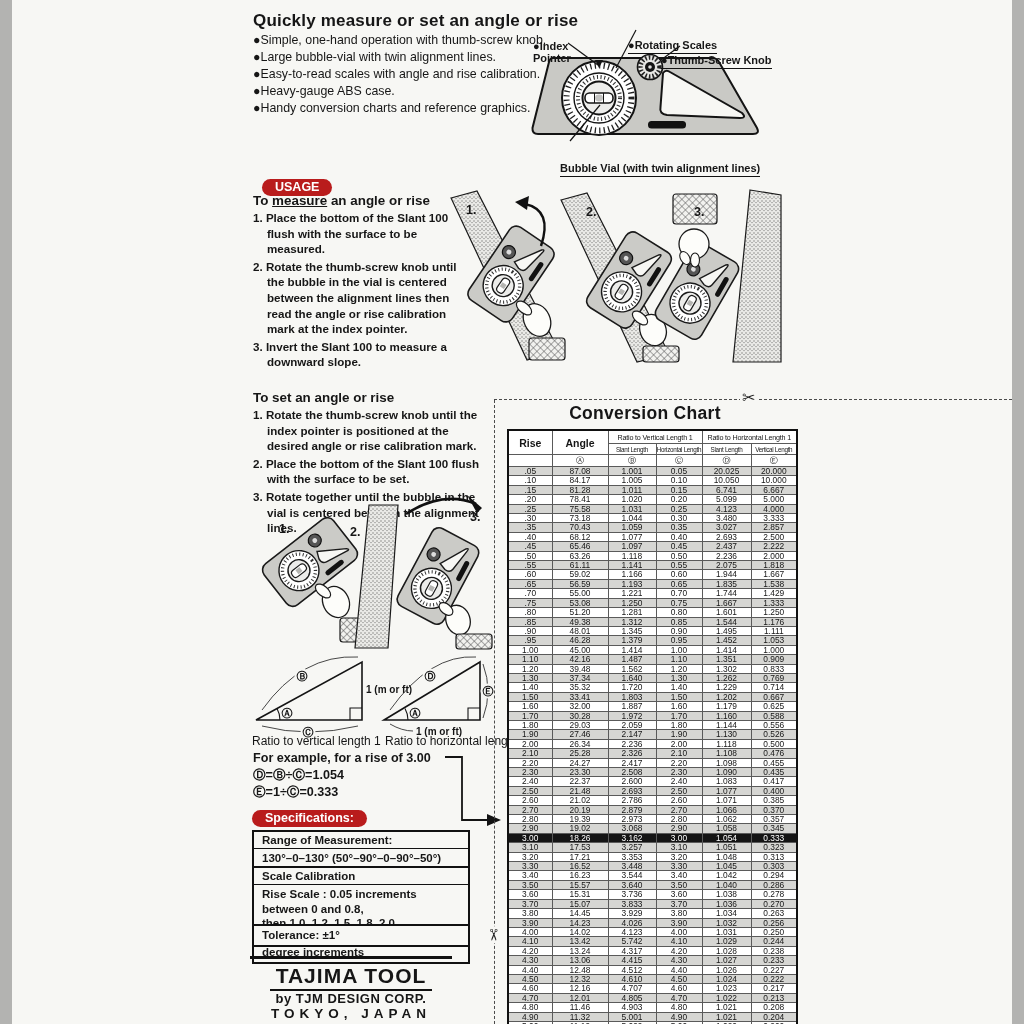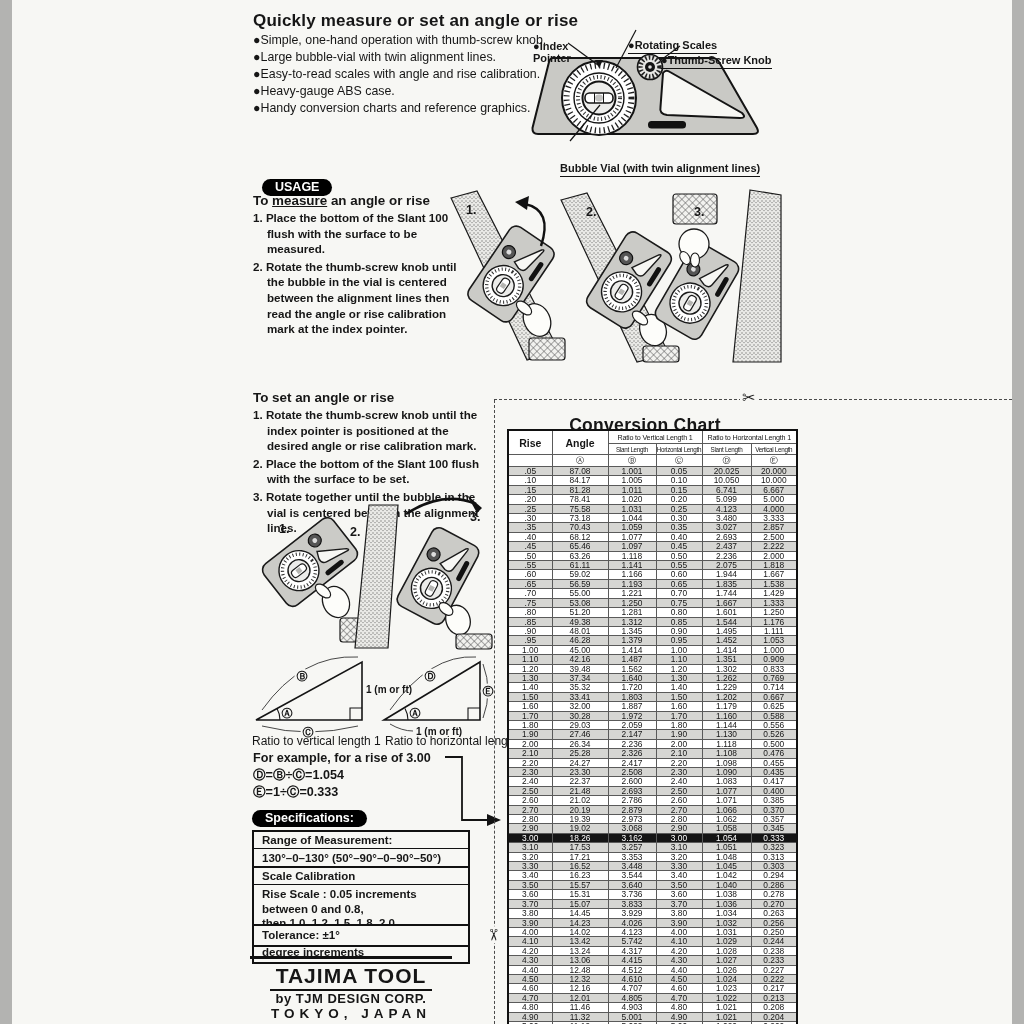--- a/index.html
+++ b/index.html
@@ -3,21 +3,21 @@
 <meta charset="utf-8">
 <style>
   html,body{margin:0;padding:0;background:#9e9e9c;}
   .sheet{position:relative;width:1024px;height:1024px;background:#f7f7f4;overflow:hidden;
          font-family:"Liberation Sans",sans-serif;color:#161616;}
   .edge{position:absolute;top:0;bottom:0;width:12px;background:#b3b3b1;}
   .abs{position:absolute;}
   .pre{white-space:pre-line;}
   .title{font-size:17px;font-weight:600;letter-spacing:.2px;}
   .feat{font-size:12.4px;line-height:17px;font-weight:400;}
-  .pill{background:#000000;color:#fff;font-weight:700;font-size:12.5px;border-radius:10px;
+  .pill{background:#b91c1c;color:#fff;font-weight:700;font-size:12.5px;border-radius:10px;
         padding:1px 13px 2px;display:inline-block;}
   .h-bold{font-size:13.4px;font-weight:700;text-align:center;}
   .step{font-size:11.6px;font-weight:700;line-height:15.6px;padding-left:14px;text-indent:-14px;margin-bottom:2px;}
   .dlabel{font-size:11px;font-weight:700;line-height:11.5px;margin-top:24px;}
   .uline{border-bottom:1.6px solid #111;padding-bottom:1px;}
   .caption{font-size:12px;font-weight:400;}
   .ex{font-size:12.6px;font-weight:700;line-height:17px;}
   .panelnum{font-size:12.5px;font-weight:700;}
   .specbox{border:2px solid #111;background:#f7f7f4;}
   .specbox .bt{font-size:11.5px;font-weight:700;padding:2px 8px;border-bottom:1.5px solid #111;}
@@ -93,20 +93,21 @@
   <div class="abs dlabel uline" style="left:661px;top:31px">●Thumb-Screw Knob</div>
   <div class="abs dlabel uline" style="left:560px;top:139px;font-weight:600">Bubble Vial (with twin alignment lines)</div>
 
   <div class="abs" style="left:262px;top:177px">
     <span class="pill">USAGE</span>
   </div>
   <div class="abs h-bold" style="left:253px;top:193px"><span>To </span><span style="text-decoration:underline">measure</span><span> an angle or rise</span></div>
   <div class="abs" style="left:253px;top:210px;width:222px">
     <div class="step">1. Place the bottom of the Slant 100 flush with the surface to be measured.</div>
     <div class="step">2. Rotate the thumb-screw knob until the bubble in the vial is centered between the alignment lines then read the angle or rise calibration mark at the index pointer.</div>
+    <div class="step">3. Invert the Slant 100 to measure a downward slope.</div>
   </div>
 
   <svg class="abs" style="left:445px;top:188px" width="340" height="175" viewBox="0 0 340 175">
     <defs>
       <pattern id="speck1" width="4" height="4" patternUnits="userSpaceOnUse">
         <rect width="4" height="4" fill="#eaeae7"></rect>
         <circle cx="1" cy="1" r="0.8" fill="#8a8a88"></circle>
         <circle cx="3" cy="2.6" r="0.55" fill="#6c6c6a"></circle>
       </pattern>
       <pattern id="hatch1" width="5" height="5" patternUnits="userSpaceOnUse" patternTransform="rotate(45)">
@@ -277,21 +278,21 @@
     <div><span class="logo-name">TAJIMA TOOL</span></div>
     <div class="logo-by">by TJM DESIGN CORP.</div>
     <div class="logo-city">TOKYO, JAPAN</div>
   </div>
 
   <div class="abs dash-h" style="left:494px;top:399px;width:518px"></div>
   <div class="abs dash-v" style="left:494px;top:400px;height:624px"></div>
   <div class="abs scis" style="left:740px;top:391px">✂</div>
   <div class="abs scis" style="left:484px;top:928px;transform:rotate(90deg)">✂</div>
 
-  <div class="abs chart-title" style="left:500px;top:415px;width:290px">Conversion Chart</div>
+  <div class="abs chart-title" style="left:500px;top:403px;width:290px">Conversion Chart</div>
   <table class="conv-table abs" style="left:507px;top:429px">
     <colgroup>
       <col style="width:44px">
         <col style="width:56px">
         <col style="width:48px">
       <col style="width:46px">
         <col style="width:49px">
         <col style="width:46px">
     </colgroup>
   <thead>

